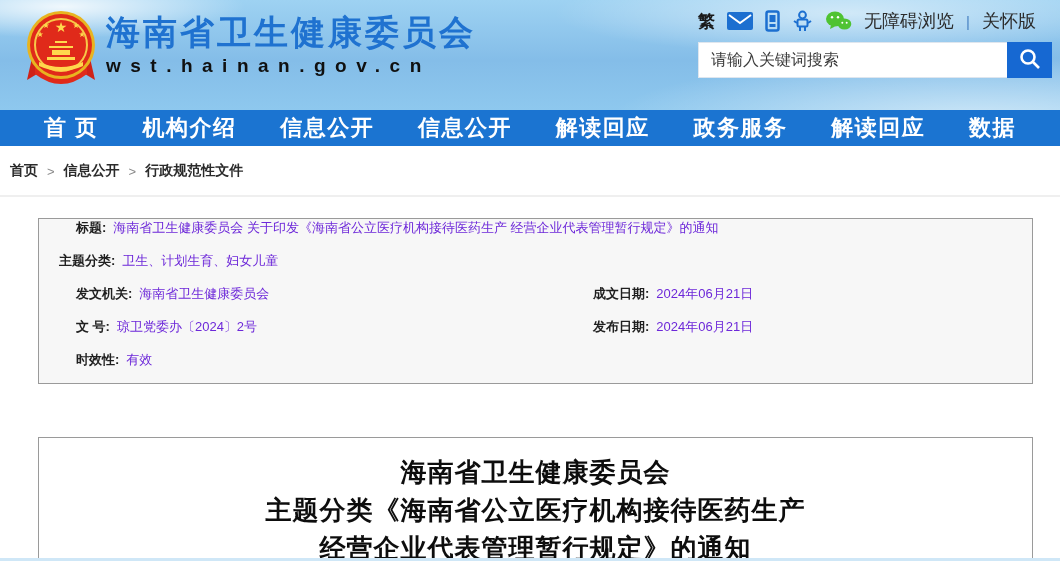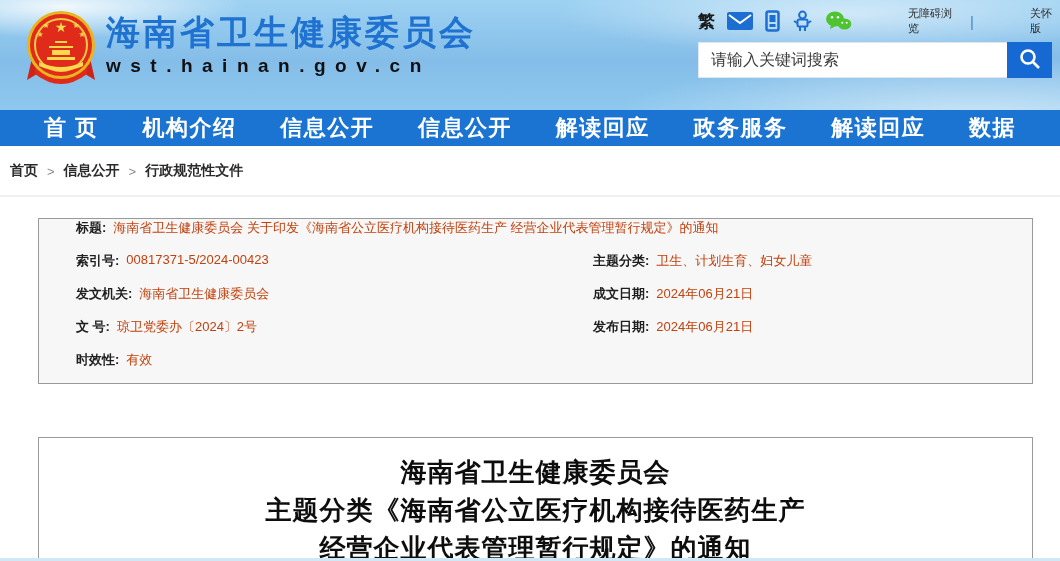--- a/index.html
+++ b/index.html
@@ -17,21 +17,21 @@
       linear-gradient(180deg,#9ed2f2 0%,#84bde8 55%,#8ec8ee 100%);
   }
   .brand { position:absolute; left:25px; top:8px; display:flex; align-items:flex-start; gap:9px; cursor:pointer; }
   .brand-text { padding-top:4px; }
   .site-name { font-size:34px; font-weight:bold; color:#1f72d0; letter-spacing:3px; line-height:40px; }
   .site-url  { font-size:19px; font-weight:bold; color:#101010; letter-spacing:9.5px; margin-top:3px; }
 
   .quicklinks { position:absolute; left:698px; top:9px; height:24px; display:flex; align-items:center; gap:12px; }
   .ql-trad { font-size:17px; color:#1a1a1a; font-weight:bold; cursor:pointer; }
   .ql-icon { display:flex; align-items:center; cursor:pointer; }
-  .ql-text { font-size:11px; color:#2b2b2b; cursor:pointer;margin-left:44px; }
+  .ql-text { font-size:18px; color:#2b2b2b; cursor:pointer; }
   .ql-div  { font-size:15px; color:#4a84c4; }
 
   .search { position:absolute; left:698px; top:42px; width:354px; height:36px; display:flex; }
   .search-input { width:309px; height:36px; border:1px solid #dfe6ee; border-right:none; padding:0 12px; font-size:16px; color:#c2410c; outline:none; font-family:inherit; }
   .search-input::placeholder { color:#3c3c3c; opacity:1; }
   .search-btn { width:45px; height:36px; background:#1668d2; border:none; display:flex; align-items:center; justify-content:center; cursor:pointer; }
 
   
   .nav { position:absolute; top:110px; left:0; width:1060px; height:36px; background:#1b74d1;
          display:flex; align-items:center; justify-content:space-between; padding:0 44px; }
@@ -46,21 +46,21 @@
   .hr-line { position:absolute; top:195px; left:0; width:1060px; height:2px; background:#efefef; }
 
   
   .meta-box { position:absolute; left:38px; top:218px; width:995px; height:166px;
               border:1px solid #9a9a9a; background:#f7f7f7; font-size:13px; color:#333; }
   .meta-row { display:flex; height:33px; align-items:flex-start; }
   .cell { display:flex; align-items:flex-start; }
   .cell-left  { width:534px; padding-left:37px; }
   .cell-right { flex:1;margin-left:20px; }
   .meta-label { font-weight:bold; color:#1f1f1f; margin-right:7px; white-space:pre; }
-  .meta-value { color:#c2410c; }
+  .meta-value { color:#6d28d9; }
   .meta-title-row { display:flex; padding-left:37px; height:33px; }
 
   
   .doc-box { position:absolute; left:38px; top:437px; width:995px; height:130px;
              border:1px solid #9a9a9a; background:#fff; text-align:center; padding-top:15px; }
   .doc-title-line { font-size:26px; font-weight:bold; color:#0d0d0d; line-height:38px; letter-spacing:1px; }
 
   .bottom-strip { position:absolute; bottom:0; left:0; width:1060px; height:3px; background:#cfe7f7; z-index:5; }
 </style>
 </head>
@@ -171,24 +171,20 @@
   </div>
 
   <div class="hr-line"></div>
 
   <div class="meta-box">
     <div class="meta-title-row">
       <span class="meta-label">标题:</span>
       <span class="meta-value">海南省卫生健康委员会 关于印发《海南省公立医疗机构接待医药生产 经营企业代表管理暂行规定》的通知</span>
     </div>
     <div class="meta-row">
-      <div class="cell cell-left">
-        <span class="meta-label">索引号:</span>
-        <span class="meta-value">00817371-5/2024-00423</span>
-      </div>
       <div class="cell cell-right">
         <span class="meta-label">主题分类:</span>
         <span class="meta-value">卫生、计划生育、妇女儿童</span>
       </div>
     </div>
     <div class="meta-row">
       <div class="cell cell-left">
         <span class="meta-label">发文机关:</span>
         <span class="meta-value">海南省卫生健康委员会</span>
       </div>

